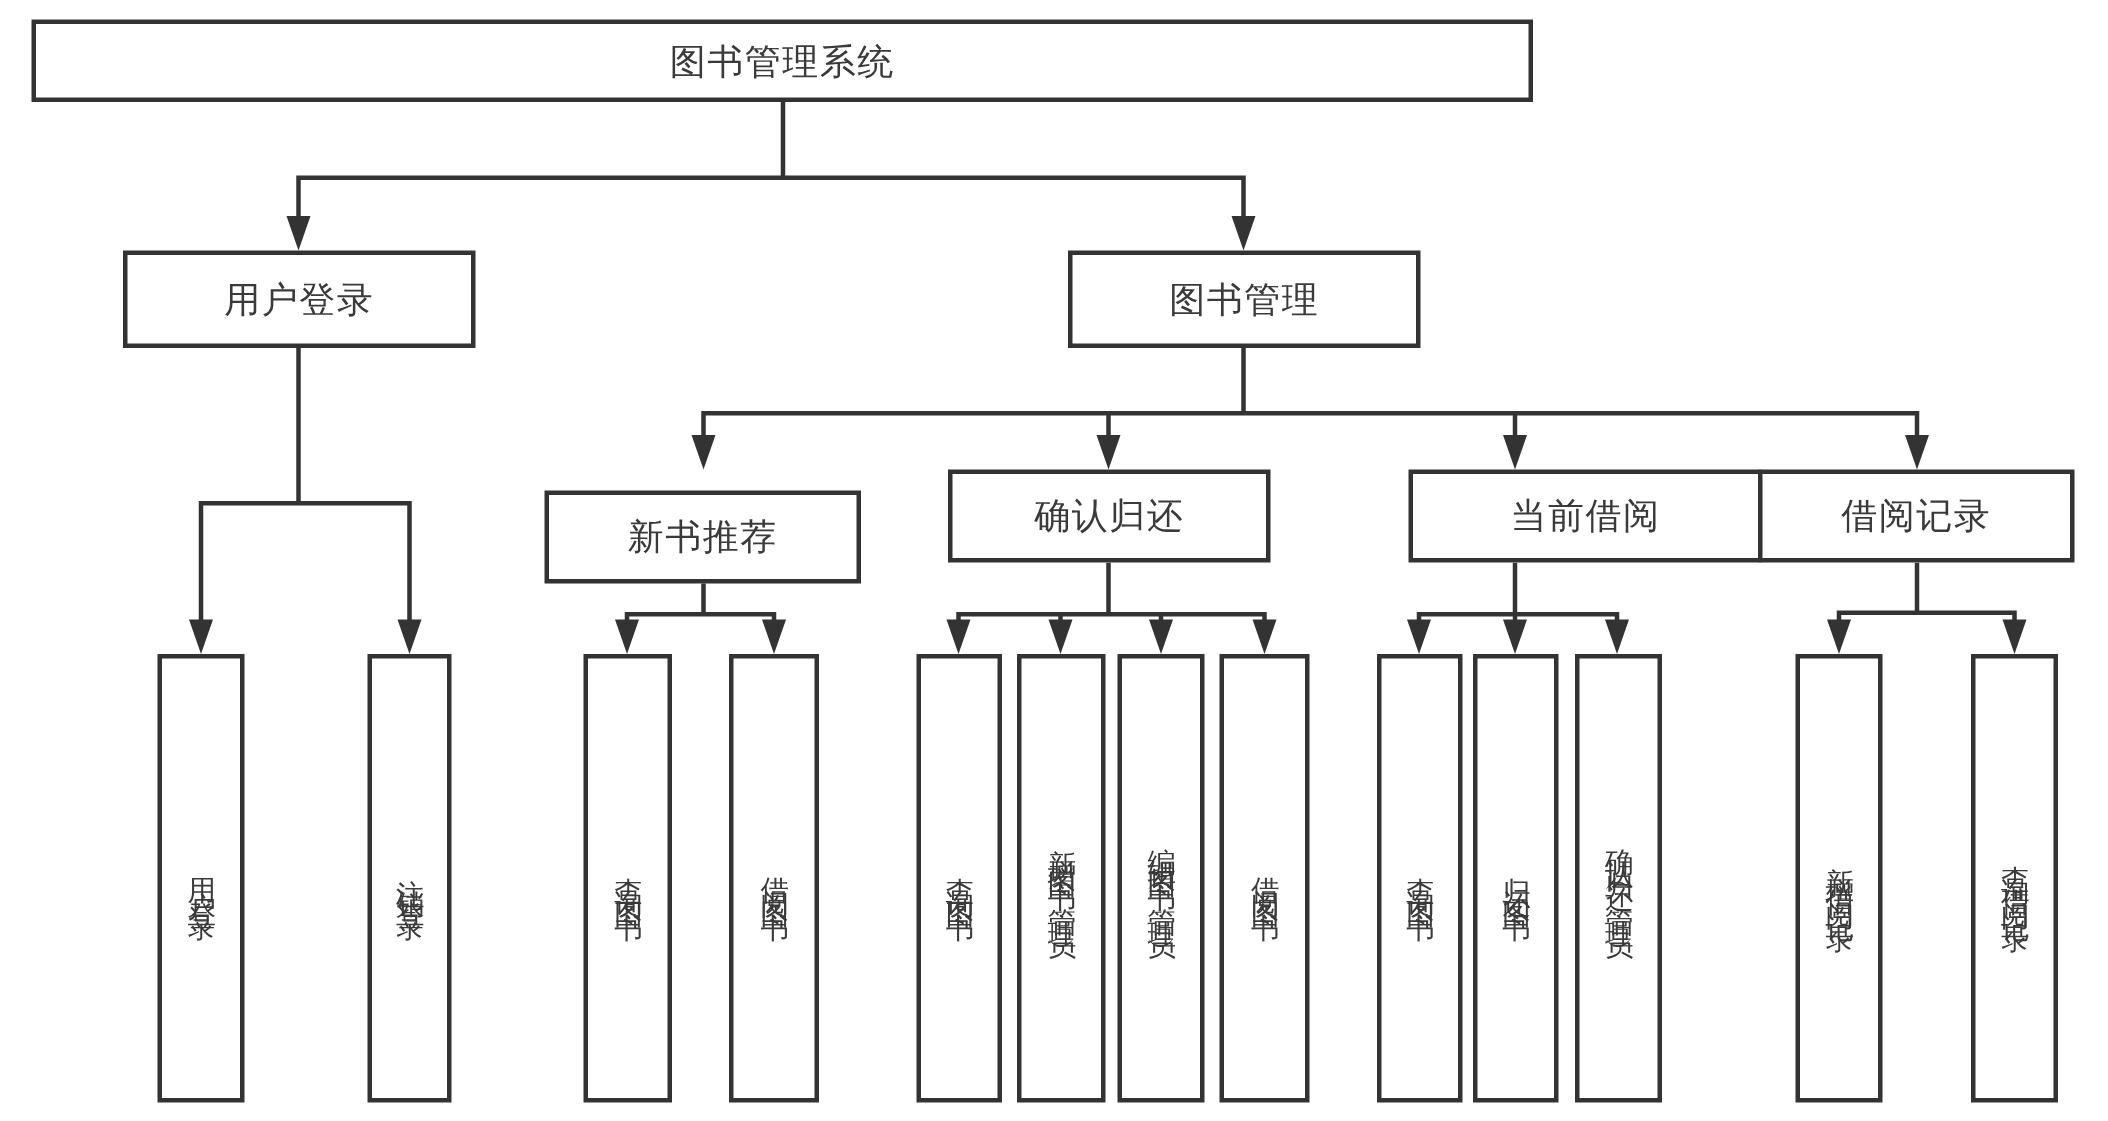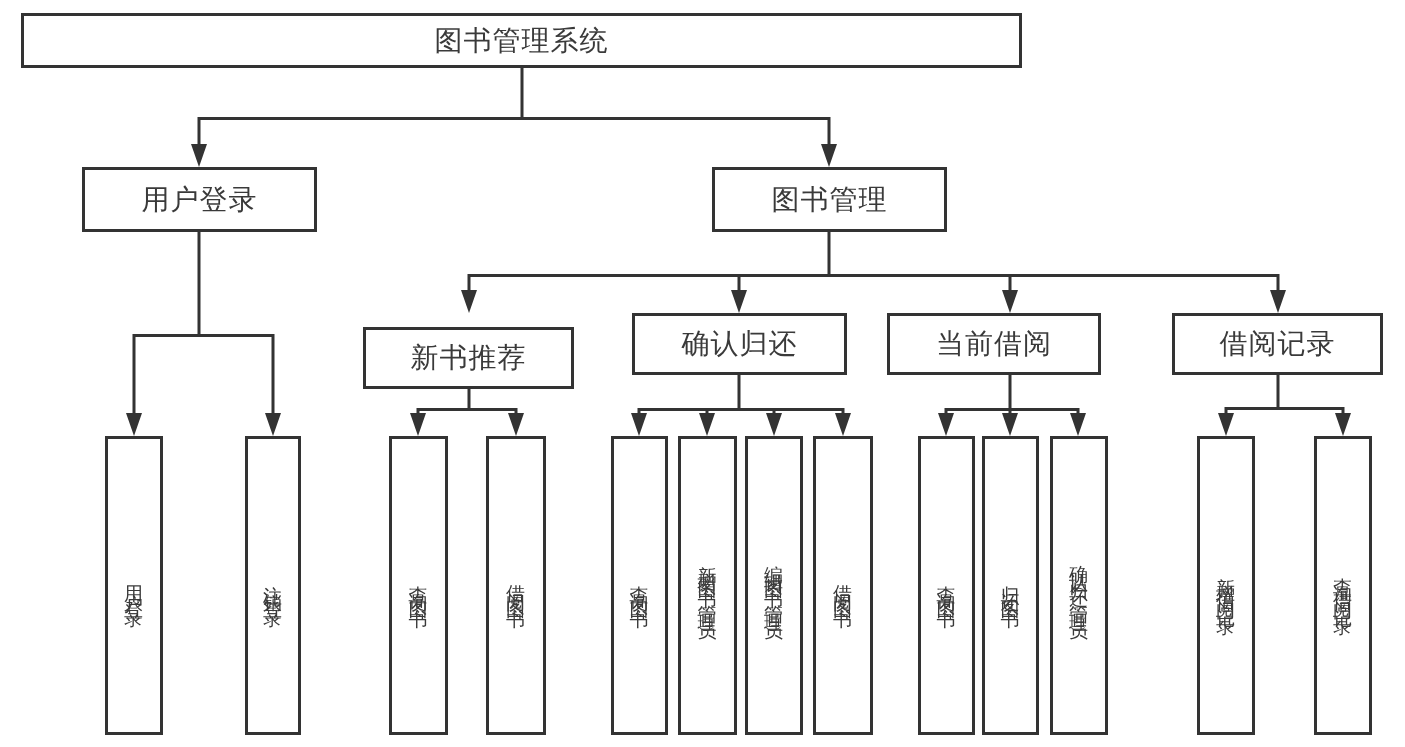--- a/index.html
+++ b/index.html
@@ -11,21 +11,21 @@
     overflow:hidden;
   }
   #wires{position:absolute;left:0;top:0;z-index:1;}
   .box{
     position:absolute;
     box-sizing:border-box;
     border:3px solid #333333;
     background:#ffffff;
     display:flex;align-items:center;justify-content:center;
     color:#3a3a3a;
-    font-size:28px;
+    font-size:24px;
     letter-spacing:1px;
     z-index:2;
   }
   .leaf{
     position:absolute;
     box-sizing:border-box;
     border:3px solid #333333;
     background:#ffffff;
     display:flex;align-items:center;justify-content:center;
     writing-mode:vertical-rl;
@@ -35,21 +35,21 @@
     letter-spacing:0.42em;
     line-height:1;
     z-index:2;
   }
   
   #n-root{left:21px;top:13px;width:1001px;height:55px;}
   #n-user{left:82px;top:167px;width:235px;height:65px;}
   #n-book{left:712px;top:167px;width:235px;height:65px;}
   #n-rec{left:363px;top:327px;width:211px;height:62px;}
   #n-bor{left:632px;top:313px;width:215px;height:62px;}
-  #n-cur{left:887px;top:313px;width:214px;height:62px;}
+  #n-cur{left:939px;top:313px;width:236px;height:62px;}
   #n-recs{left:1172px;top:313px;width:211px;height:62px;}
   
   #lf-user1{left:105px;top:436px;width:58px;height:299px;}
   #lf-user2{left:245px;top:436px;width:56px;height:299px;}
   #lf-rec1{left:389px;top:436px;width:59px;height:299px;}
   #lf-rec2{left:486px;top:436px;width:60px;height:299px;}
   #lf-bor1{left:611px;top:436px;width:57px;height:299px;}
   #lf-bor2{left:678px;top:436px;width:59px;height:299px;}
   #lf-bor3{left:745px;top:436px;width:58px;height:299px;}
   #lf-bor4{left:813px;top:436px;width:60px;height:299px;}

